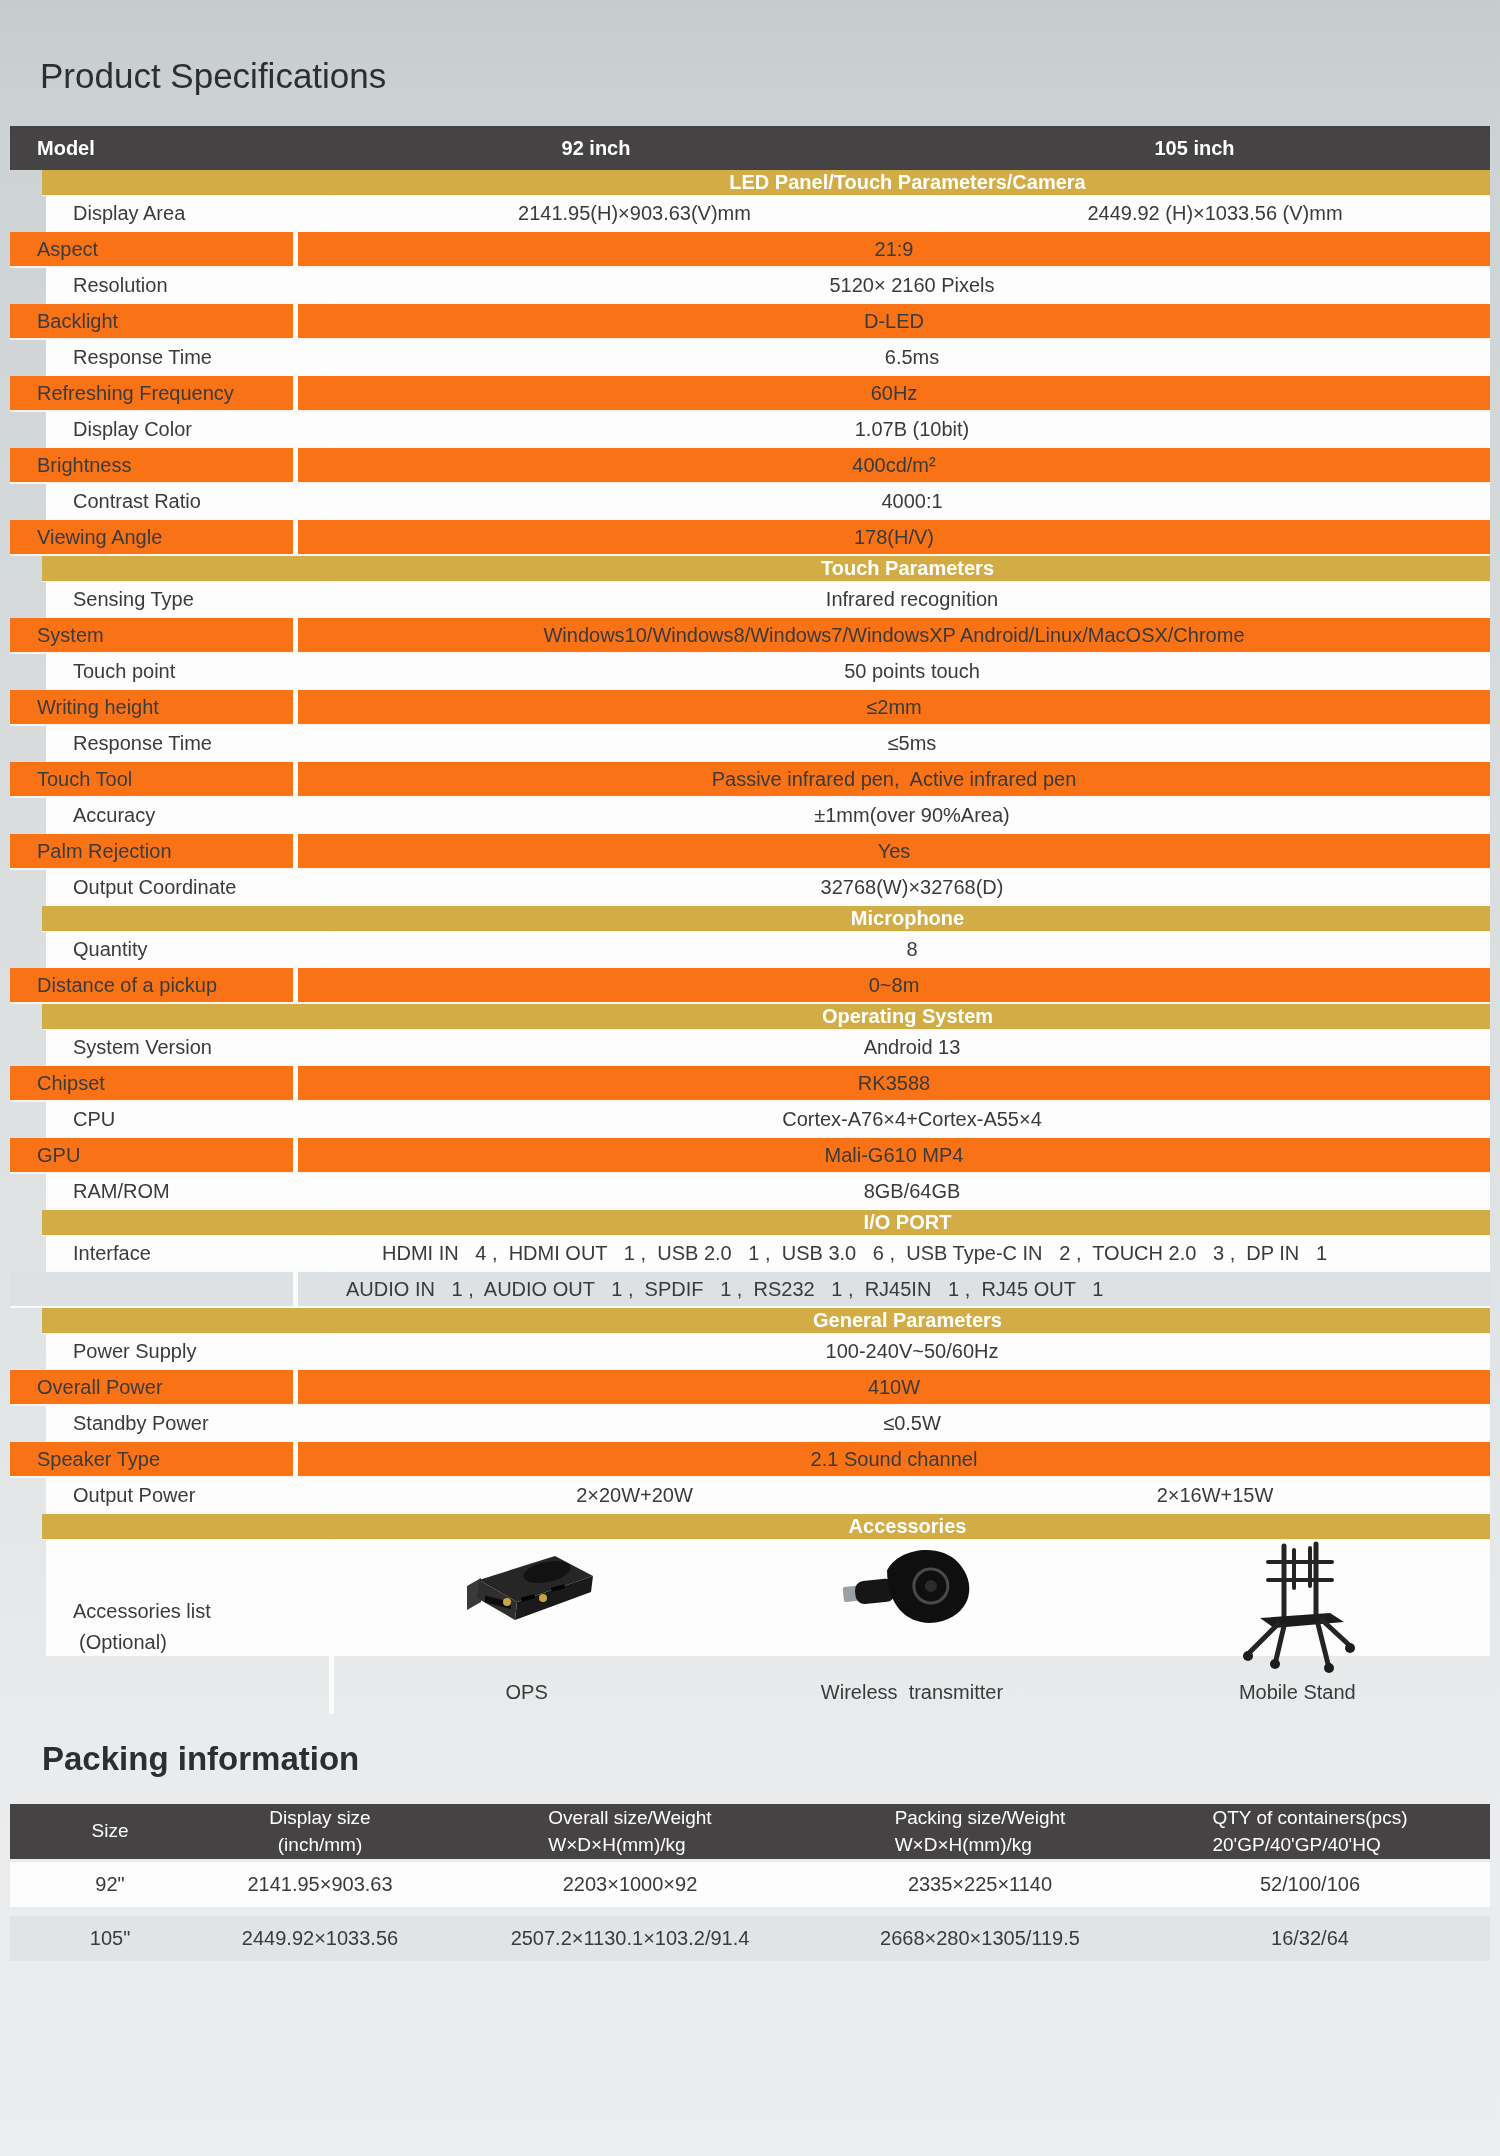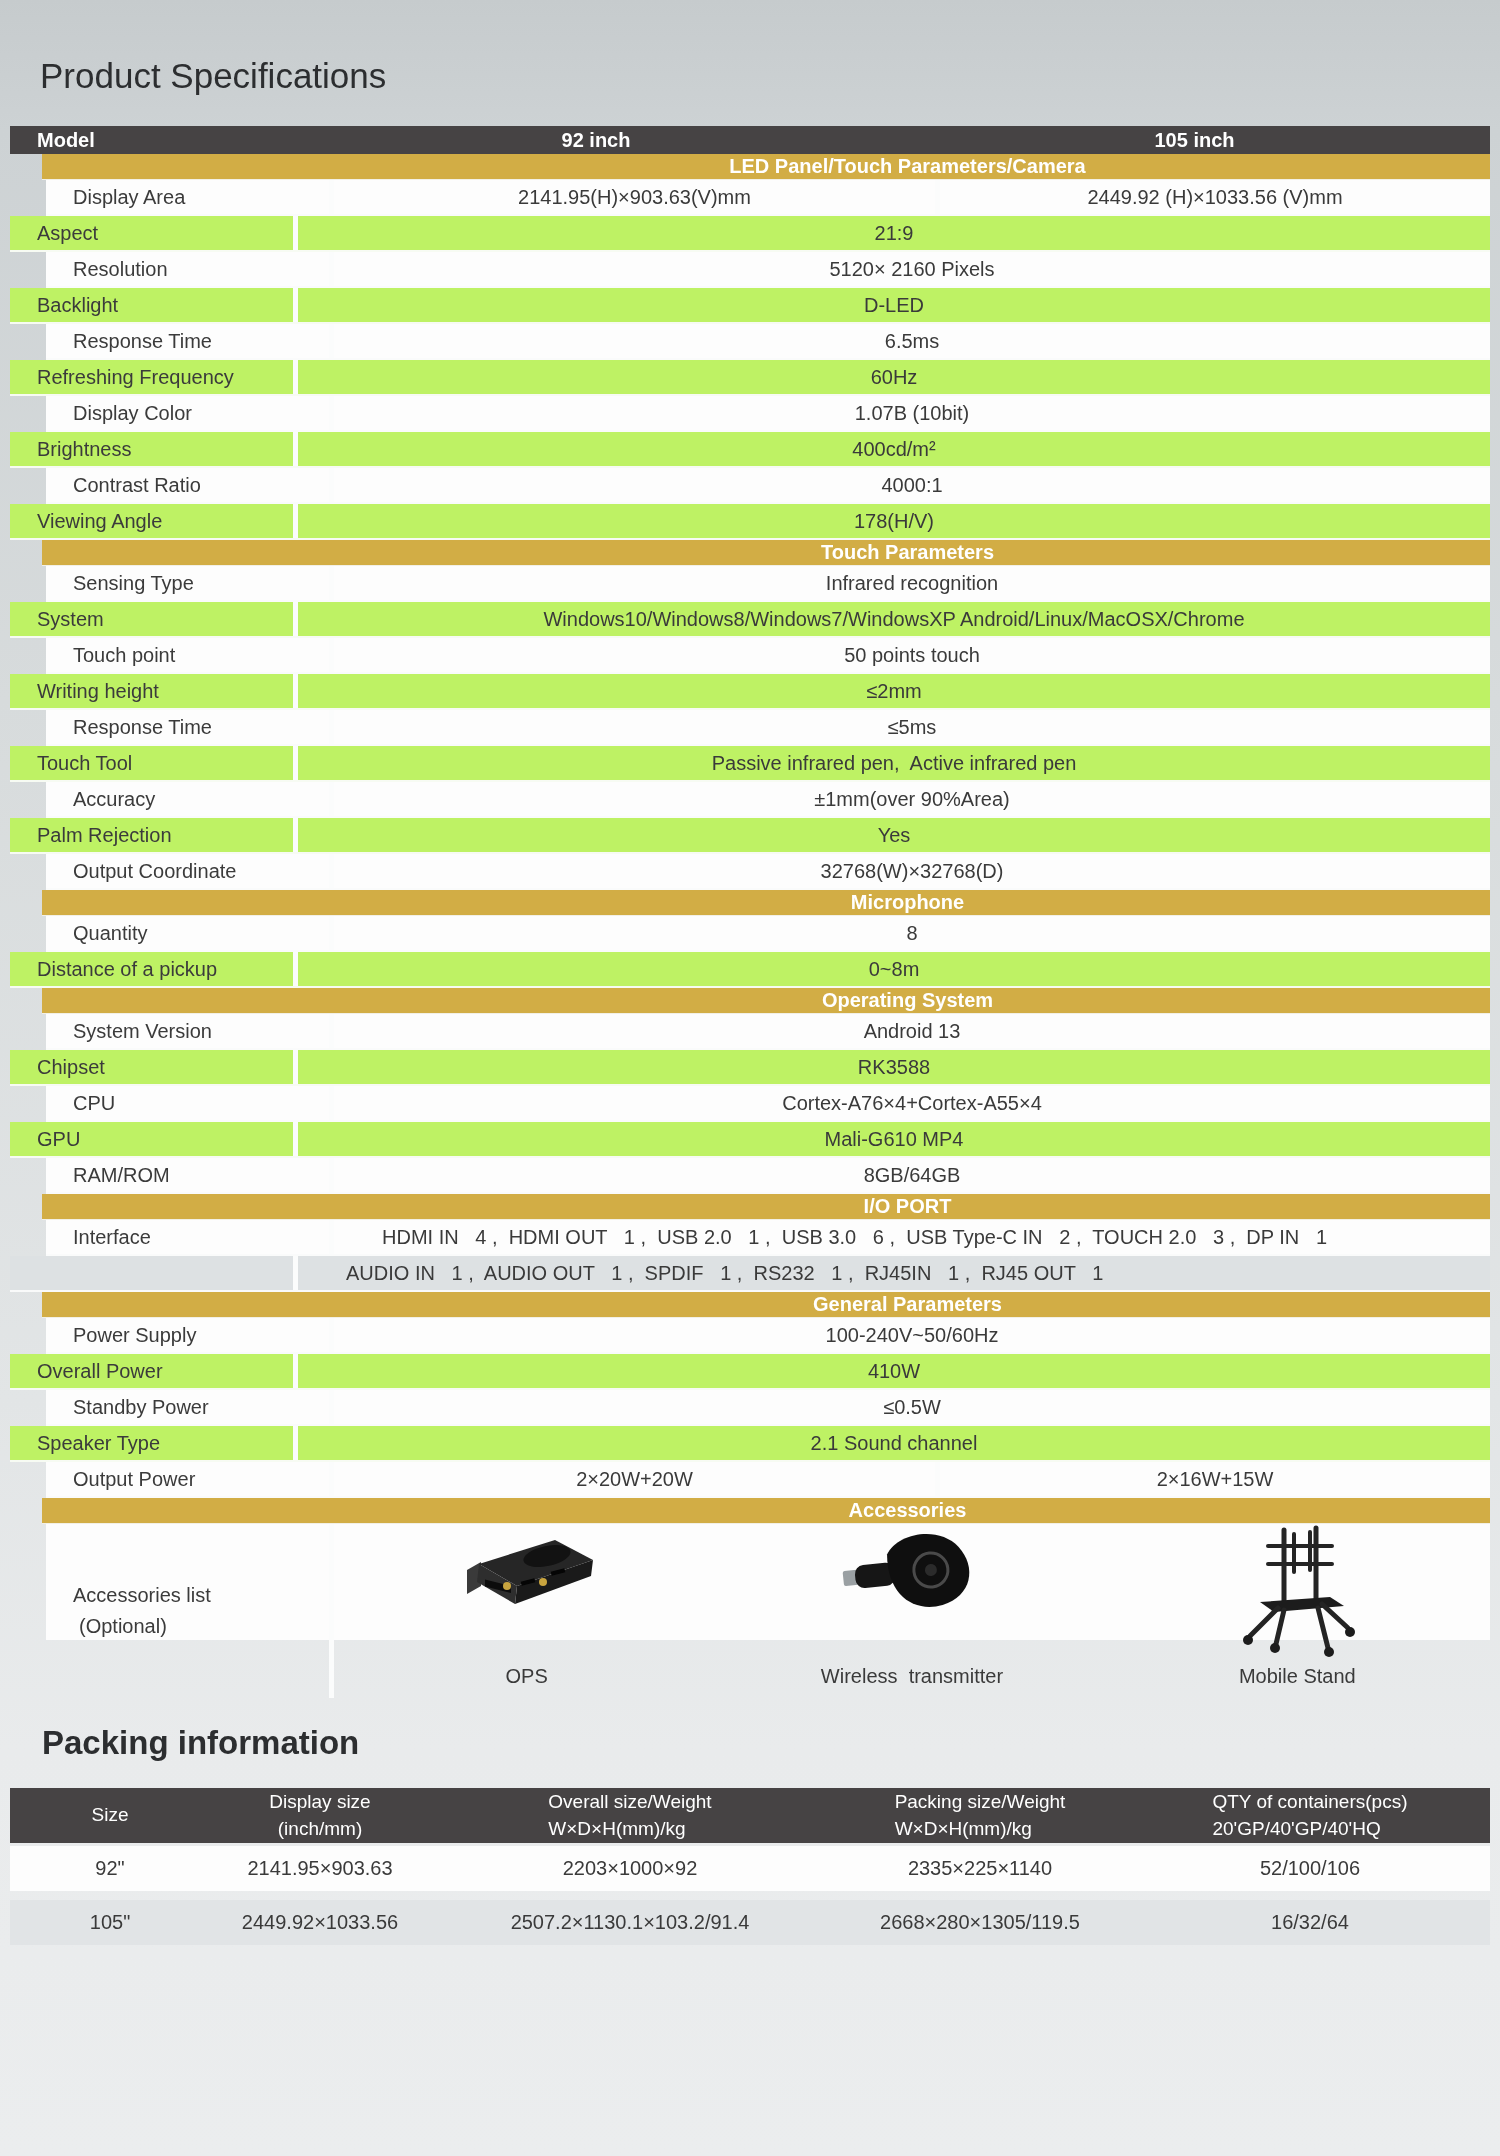--- a/index.html
+++ b/index.html
@@ -7,32 +7,32 @@
     width:1500px;height:2156px;
     font-family:"Liberation Sans","DejaVu Sans",sans-serif;
     background:linear-gradient(180deg,#c6cbcd 0px,#cdd2d4 130px,#d7dbdc 700px,#e2e5e6 1400px,#e9ebec 1750px,#ebedee 2156px);
     overflow:hidden;
   }
   .sheet{width:1500px;height:2156px;position:relative;}
   h1.title{margin:0;padding:56px 0 30px 40px;font-size:35px;font-weight:normal;color:#2c2e30;letter-spacing:0px;}
   h2.title2{margin:0;padding:84px 0 26px 42px;font-size:33px;font-weight:bold;color:#2c2e30;}
 
   .spec-table{margin:0 10px;}
-  .model-bar{display:grid;grid-template-columns:283px 606px 1fr;background:#464344;height:28px;align-items:center;color:#ffffff;font-weight:bold;font-size:20px;}
+  .model-bar{display:grid;grid-template-columns:283px 606px 1fr;background:#464344;height:44px;align-items:center;color:#ffffff;font-weight:bold;font-size:20px;}
   .model-bar .c0{padding-left:27px;}
   .model-bar .cc{text-align:center;}
 
   .section-bar{display:grid;grid-template-columns:283px 1fr;background:#d2ad45;height:25px;border-bottom:1px solid #f2f0e6;margin-left:32px;}
   .bar-title{display:flex;align-items:center;justify-content:center;color:#ffffff;font-weight:bold;font-size:20px;}
 
   .row{display:grid;grid-template-columns:283px 1fr;min-height:34px;border-bottom:2px solid rgba(250,251,251,0.95);}
   .row.split{grid-template-columns:283px 606px 1fr;}
   .row.acc{height:116px;border-bottom:none;}
   .w{background:#fdfdfd;margin-left:36px;}
-  .g{background:#bef264;}
+  .g{background:#f97316;}
   .lg{background:#dde1e3;}
   .lbl{display:flex;align-items:center;padding-left:27px;font-size:20px;color:#3b3b3b;}
   .lbl.multi{flex-direction:column;align-items:flex-start;justify-content:center;line-height:1.55;}
   .lbl.multi .ln2{padding-left:6px;}
   .val{display:flex;align-items:center;justify-content:center;font-size:20px;color:#3a3a3a;border-left:5px solid #fbfcfc;white-space:pre;text-align:center;}
   .val.left{justify-content:flex-start;padding-left:48px;}
 
   .acc-items{display:grid;grid-template-columns:1fr 1fr 1fr;border-left:5px solid #fbfcfc;}
   .acc-item{display:flex;flex-direction:column;align-items:center;justify-content:space-between;padding-bottom:10px;}
   .acc-cap{font-size:20px;color:#3a3a3a;white-space:pre;margin-top:2px;}

